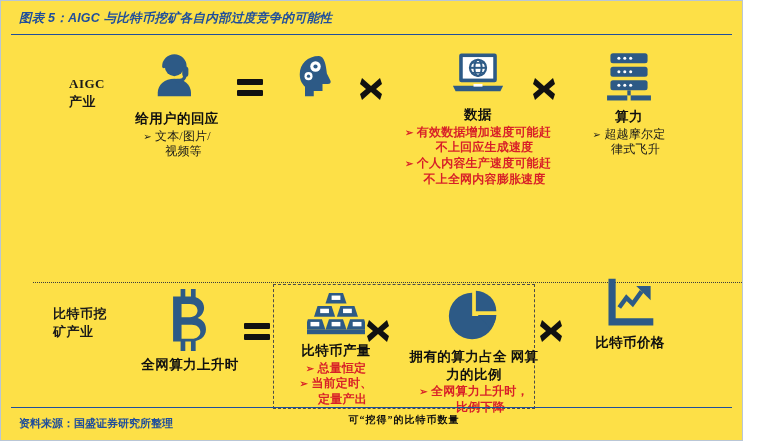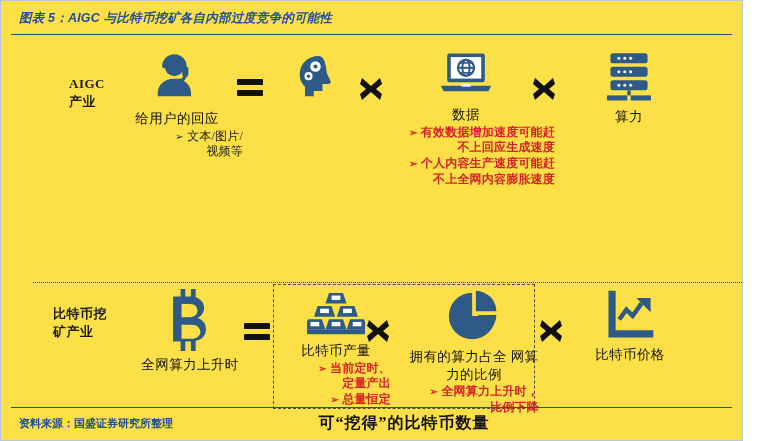--- a/index.html
+++ b/index.html
@@ -51,30 +51,30 @@
   .row-label{
     position:absolute;
     font-size:13px;font-weight:bold;color:#1a1a1a;
     line-height:1.35;letter-spacing:.5px;
     white-space:pre-line;
   }
 
   
   .node{position:absolute;text-align:center;}
   .node .cap{
-    font-size:13.5px;font-weight:normal;color:#101010;
+    font-size:13.5px;font-weight:bold;color:#101010;
     line-height:1.3;white-space:nowrap;letter-spacing:.4px;
   }
   .node .cap.wrap{white-space:normal;}
   .bullets{
     margin-top:1px;
     font-size:12px;line-height:1.32;letter-spacing:.2px;
   }
   .bullets .b{
-    display:block;text-align:right;white-space:pre-line;
+    display:block;text-align:center;white-space:pre-line;
     text-indent:-13px;padding-left:13px;
   }
   .bullets.black .b{color:#1a1a1a;font-weight:normal;}
   .bullets.red .b{color:#d81f28;font-weight:bold;}
   .arrowhead{font-size:10px;}
 
   
   .op{
     position:absolute;
     font-weight:bold;color:#111;
@@ -100,21 +100,21 @@
 
   
   .group-box{
     position:absolute;
     border:1.3px dashed #4a4a4a;
     box-sizing:border-box;
     background:transparent;
   }
   .group-caption{
     position:absolute;text-align:center;
-    font-size:16px;font-weight:bold;color:#101010;
+    font-size:10px;font-weight:bold;color:#101010;
     letter-spacing:1px;white-space:nowrap;
   }
 
   
   .icon{display:block;margin:0 auto 5px auto;}
 </style>
 </head>
 <body>
 
 <div id="page">
@@ -157,21 +157,21 @@
           <circle cx="20" cy="31" r="1.9" fill="#2d5a86"></circle>
       </svg>
     </div>
 
     <div class="op op-x" style="left:356px;top:40px;">
       <svg width="28" height="28" viewBox="0 0 28 28">
         <path d="M5 3 L14 11 L23 3 L25 9 L19 14 L25 19 L23 25 L14 17 L5 25 L3 19 L9 14 L3 9 Z" fill="#111"></path>
       </svg>
     </div>
 
-    <div class="node" style="left:376px;top:14px;width:178px;">
+    <div class="node" style="left:388px;top:14px;width:178px;">
       <svg class="icon" width="58" height="52" viewBox="0 0 64 58">
         <rect x="11" y="5" width="42" height="32" rx="2.5" fill="#2d5a86"></rect>
         <rect x="15" y="9" width="34" height="24" fill="#ffffff"></rect>
         <circle cx="32" cy="21" r="9" fill="none" stroke="#2d5a86" stroke-width="2.4"></circle>
         <ellipse cx="32" cy="21" rx="4" ry="9" fill="none" stroke="#2d5a86" stroke-width="2.2"></ellipse>
         <line x1="23" y1="21" x2="41" y2="21" stroke="#2d5a86" stroke-width="2.2"></line>
         <line x1="24.5" y1="15.5" x2="39.5" y2="15.5" stroke="#2d5a86" stroke-width="1.8"></line>
         <line x1="24.5" y1="26.5" x2="39.5" y2="26.5" stroke="#2d5a86" stroke-width="1.8"></line>
         <path d="M4 41h56l-3 6H7z" fill="#2d5a86"></path>
         <rect x="27" y="39" width="10" height="3" fill="#ffffff"></rect>
@@ -203,20 +203,24 @@
           <circle cx="34" cy="27" r="1.8" fill="#fff"></circle>
         <rect x="10" y="37" width="44" height="12" rx="3" fill="#2d5a86"></rect>
         <circle cx="20" cy="43" r="1.8" fill="#fff"></circle>
           <circle cx="27" cy="43" r="1.8" fill="#fff"></circle>
           <circle cx="34" cy="43" r="1.8" fill="#fff"></circle>
         <rect x="30" y="49" width="4" height="6" fill="#2d5a86"></rect>
         <rect x="6" y="55" width="24" height="6" fill="#2d5a86"></rect>
         <rect x="34" y="55" width="24" height="6" fill="#2d5a86"></rect>
       </svg>
       <div class="cap">算力</div>
+      <div class="bullets black">
+        <span class="b"><span class="arrowhead">➢</span> <span>超越摩尔定
+律式飞升</span></span>
+      </div>
     </div>
 
     <div class="divider"></div>
     <div class="divider-arrow"></div>
 
     <div class="row-label" style="left:52px;top:270px;">比特币挖
 矿产业</div>
 
     <div class="node" style="left:126px;top:254px;width:126px;">
       <svg class="icon" width="50" height="62" viewBox="0 0 52 66">
@@ -247,23 +251,23 @@
         <path d="M1 32h16l4 12H-3z" fill="#2d5a86"></path>
           <rect x="4" y="35" width="10" height="5" fill="#fff"></rect>
         <path d="M25 32h16l4 12H21z" fill="#2d5a86"></path>
           <rect x="28" y="35" width="10" height="5" fill="#fff"></rect>
         <path d="M49 32h16l4 12H45z" fill="#2d5a86"></path>
           <rect x="52" y="35" width="10" height="5" fill="#fff"></rect>
         <rect x="-2" y="44" width="70" height="5" fill="#2d5a86"></rect>
       </svg>
       <div class="cap">比特币产量</div>
       <div class="bullets red">
+        <span class="b"><span class="arrowhead">➢</span> <span>总量恒定</span></span>
         <span class="b"><span class="arrowhead">➢</span> <span>当前定时、
 定量产出</span></span>
-        <span class="b"><span class="arrowhead">➢</span> <span>总量恒定</span></span>
       </div>
     </div>
 
     <div class="op op-x" style="left:363px;top:282px;">
       <svg width="28" height="28" viewBox="0 0 28 28">
         <path d="M5 3 L14 11 L23 3 L25 9 L19 14 L25 19 L23 25 L14 17 L5 25 L3 19 L9 14 L3 9 Z" fill="#111"></path>
       </svg>
     </div>
 
     <div class="node" style="left:408px;top:254px;width:130px;">
@@ -279,21 +283,21 @@
 比例下降</span></span>
       </div>
     </div>
 
     <div class="op op-x" style="left:536px;top:282px;">
       <svg width="28" height="28" viewBox="0 0 28 28">
         <path d="M5 3 L14 11 L23 3 L25 9 L19 14 L25 19 L23 25 L14 17 L5 25 L3 19 L9 14 L3 9 Z" fill="#111"></path>
       </svg>
     </div>
 
-    <div class="node" style="left:566px;top:254px;width:126px;">
+    <div class="node" style="left:566px;top:242px;width:126px;">
       <svg class="icon" width="54" height="52" viewBox="0 0 60 58">
         <path d="M6 2h8v44h42v8H6z" fill="#2d5a86"></path>
         <path d="M18 34l8-11 7 7 10-14" fill="none" stroke="#2d5a86" stroke-width="5" stroke-linejoin="miter"></path>
         <path d="M37 10h16v16z" fill="#2d5a86"></path>
       </svg>
       <div class="cap">比特币价格</div>
     </div>
 
     <div class="group-caption" style="left:272px;top:378px;width:262px;">可“挖得”的比特币数量</div>
 

